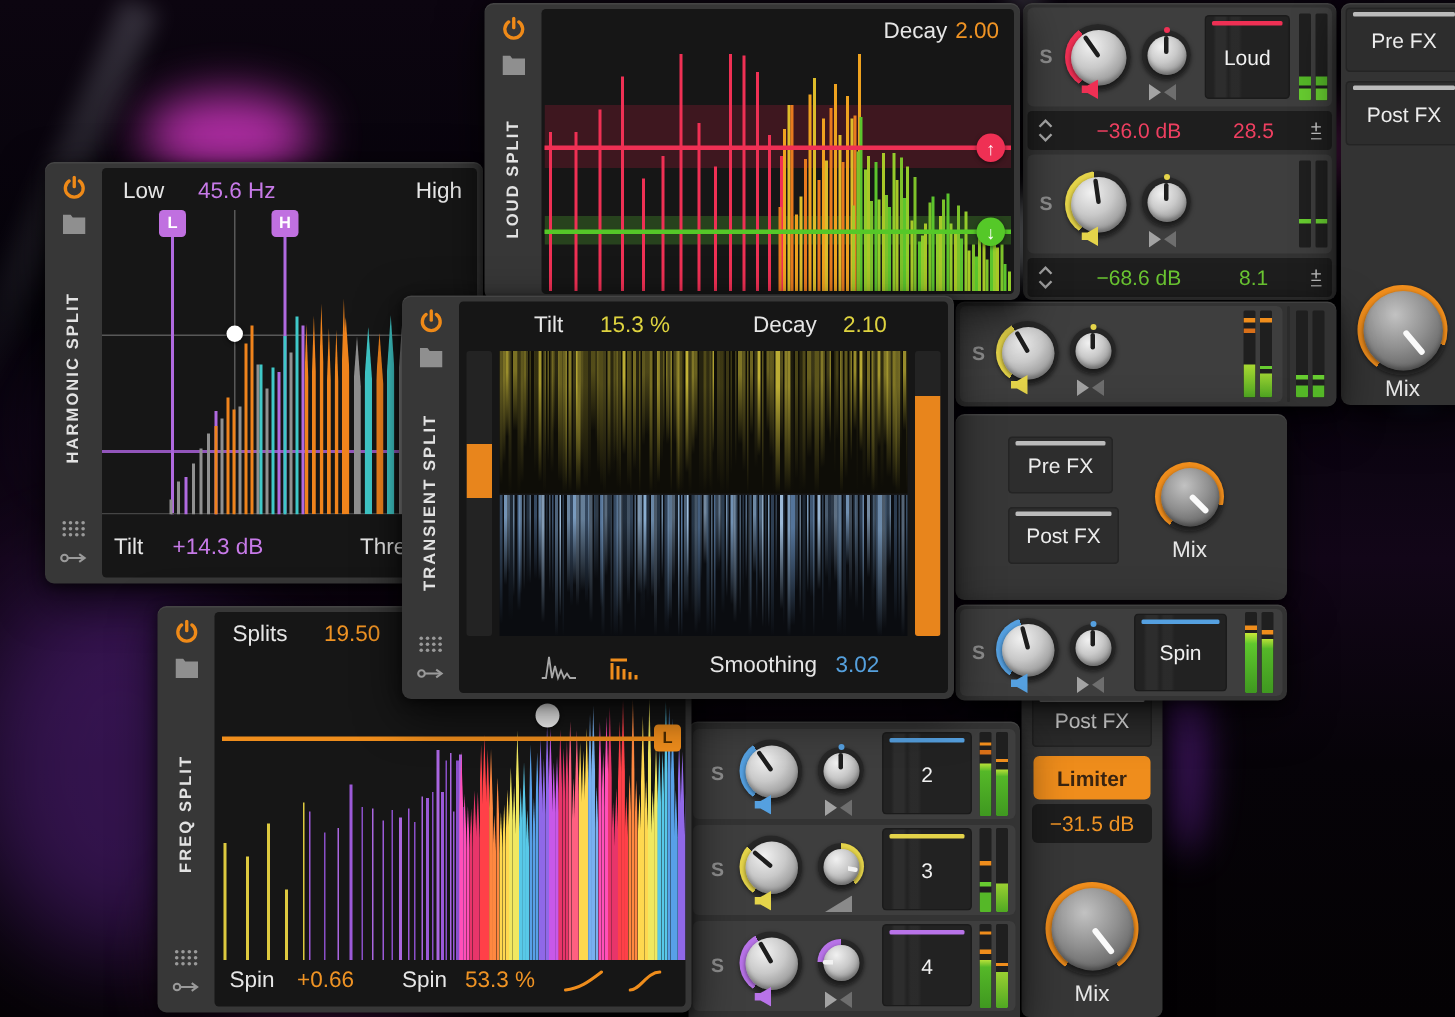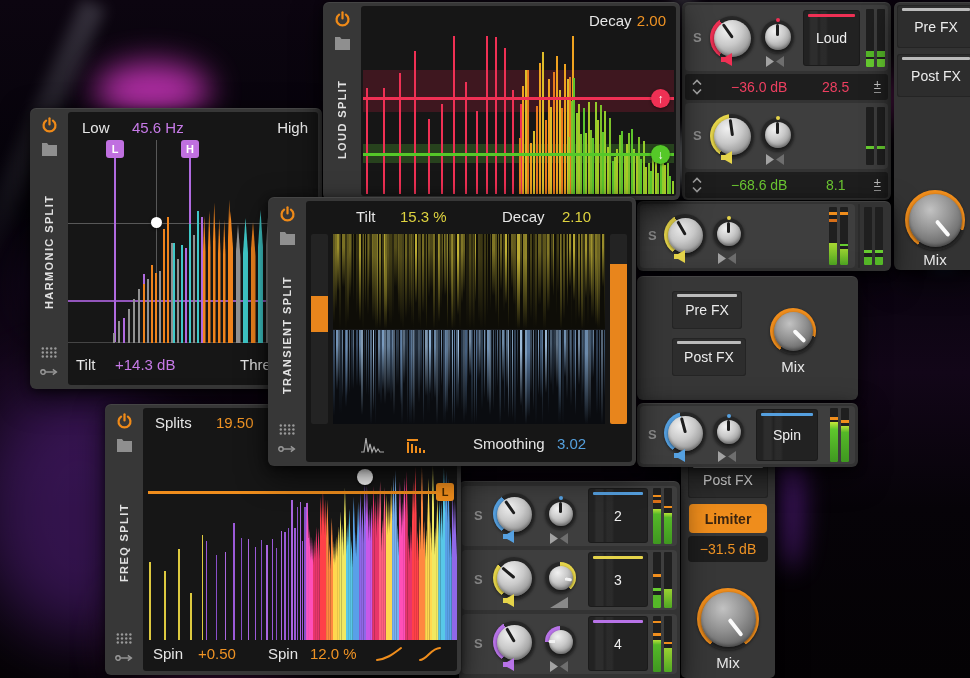--- a/index.html
+++ b/index.html
@@ -773,23 +773,23 @@
           <i class="spike" style="position:absolute;left:308.5px;bottom:0;width:2.5px;height:145.4px;background:#9068e8;opacity:1"></i>
           <i class="spike" style="position:absolute;left:310.7px;bottom:0;width:2.5px;height:139.2px;background:#9068e8;opacity:1"></i>
           <i class="spike" style="position:absolute;left:312.9px;bottom:0;width:2.5px;height:111.4px;background:#9068e8;opacity:1"></i>
         </div>
       <i class="hline" style="left:5px;right:8px;top:83px;height:2.5px;background:#ef8d1c;"></i>
       <div class="flag" style="right:3px;top:75px;background:#ef8d1c;color:#4a2a00;">
           <span>L</span>
         </div>
       <i class="dot" style="left:214px;top:61px;width:16px;height:16px;"></i>
       <span class="abs wt t15" style="left:10px;bottom:9px;">Spin</span>
-      <span class="abs or t15" style="left:55px;bottom:9px;">+0.50</span>
+      <span class="abs or t15" style="left:55px;bottom:9px;">+0.66</span>
       <span class="abs wt t15" style="left:125px;bottom:9px;">Spin</span>
-      <span class="abs or t15" style="left:167px;bottom:9px;">12.0 %</span>
+      <span class="abs or t15" style="left:167px;bottom:9px;">53.3 %</span>
       <svg class="abs" style="left:233px;bottom:9px;" width="26" height="16" viewBox="0 0 26 16">
           <path d="M1 14 C10 13 16 9 25 2" stroke="#ef8d1c" stroke-width="2" fill="none" stroke-linecap="round"></path>
         </svg>
       <svg class="abs" style="left:276px;bottom:9px;" width="22" height="16" viewBox="0 0 22 16">
           <path d="M1 14 C8 14 12 2 21 2" stroke="#ef8d1c" stroke-width="2" fill="none" stroke-linecap="round"></path>
         </svg>
     </div>
   </div>
 
   <div class="panel" style="left:268px;top:197px;width:368px;height:269px;">

